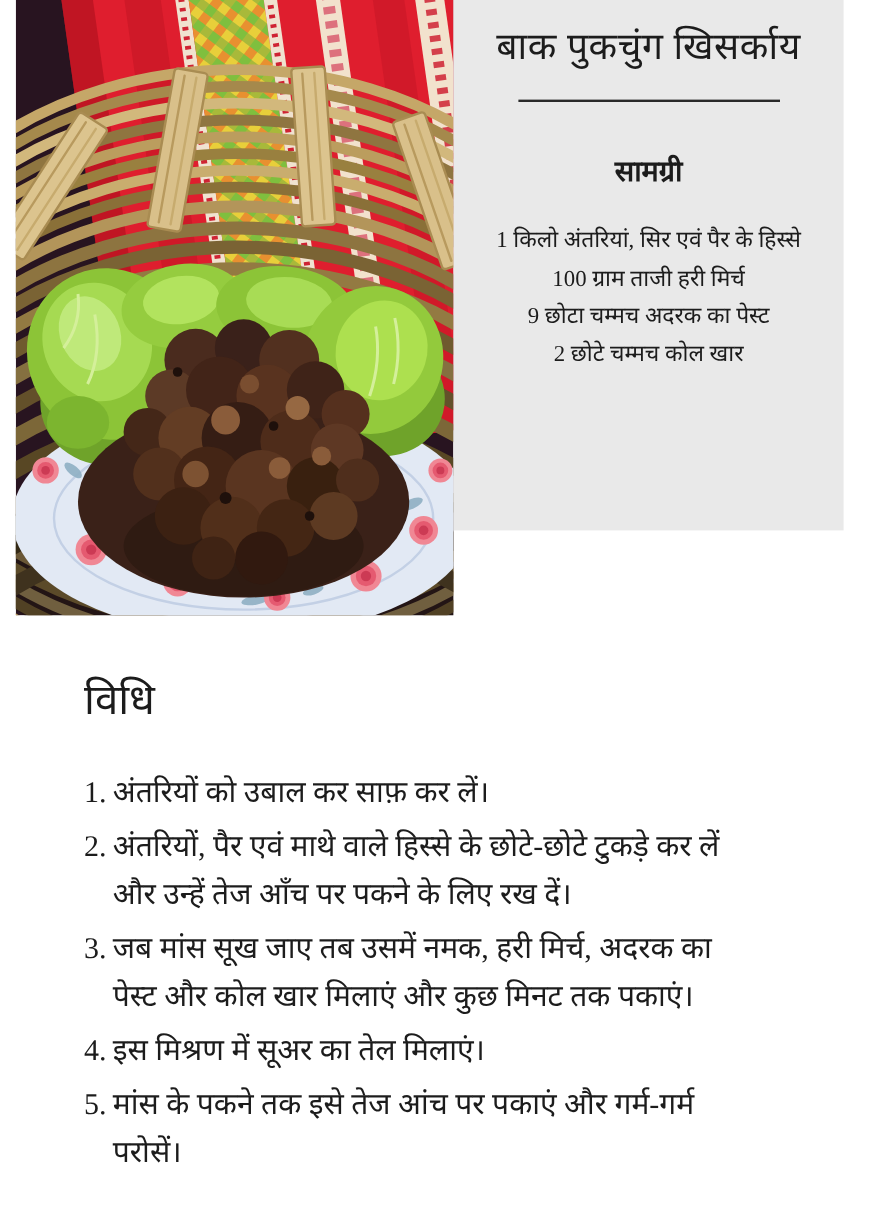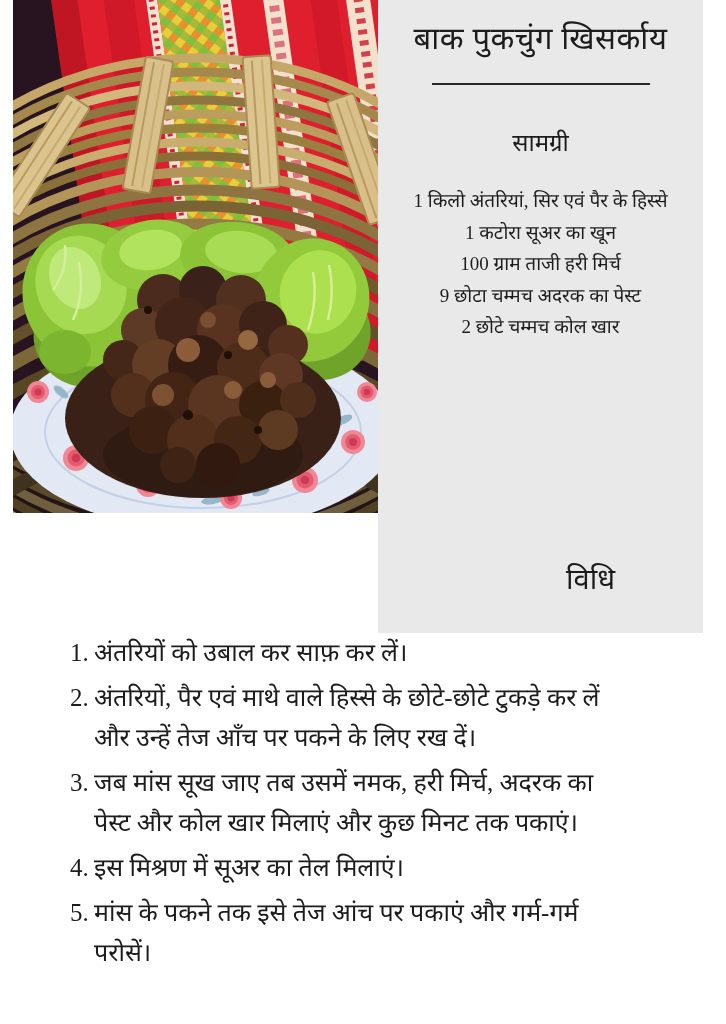--- a/index.html
+++ b/index.html
@@ -3,31 +3,31 @@
 <meta charset="utf-8">
 <style>
   html,body{margin:0;padding:0;background:#ffffff;}
   body{width:726px;height:1024px;overflow:hidden;
        font-family:"Liberation Serif", serif;color:#1c1c1c;}
   .page{position:relative;width:726px;height:1024px;background:#ffffff;overflow:hidden;}
 
   
   .photo{position:absolute;left:13px;top:0;width:365px;height:513px;overflow:hidden;}
   .photo svg{display:block;width:365px;height:513px;}
-  .panel{position:absolute;left:378px;top:0;width:325px;height:633px;
+  .panel{position:absolute;left:378px;top:0;width:325px;height:442px;
          background:#e9e9e9;box-sizing:border-box;padding:15px 24px 0;text-align:center;}
   .title{margin:0;font-size:31px;line-height:48px;font-weight:500;letter-spacing:.5px;}
   .divider{width:218px;height:0;border:none;border-top:2px solid #2a2a2a;margin:20px auto 0;}
-  .ing-heading{margin:40px 0 0;font-size:24px;font-weight:400;}
+  .ing-heading{margin:40px 0 0;font-size:24px;font-weight:700;}
   .ing-list{list-style:none;margin:27px 0 13px;padding:0;font-size:19px;line-height:31.5px;}
   .ing-list li{margin:0;}
 
   
   .method{position:absolute;left:70px;top:513px;width:545px;}
-  .method-heading{margin:45px 0 0;font-size:29px;font-weight:500;text-align:right;}
+  .method-heading{margin:45px 0 0;font-size:35px;font-weight:500;text-align:left;}
   .steps{list-style:none;margin:36px 0 0;padding:0;font-size:25px;line-height:40px;}
   .steps li{display:flex;align-items:flex-start;margin:0 0 5px;}
   .steps .num{min-width:24px;flex:0 0 auto;}
   .steps .txt{flex:1 1 auto;}
 </style>
 </head>
 <body>
 
 <div class="page">
 
@@ -238,21 +238,20 @@
       </g>
     </svg>
   </div>
 
   <div class="panel">
     <h1 class="title">बाक पुकचुंग खिसर्काय</h1>
     <hr class="divider">
     <h2 class="ing-heading">सामग्री</h2>
     <ul class="ing-list">
       <li>1 किलो अंतरियां, सिर एवं पैर के हिस्से</li>
-      <li>1 कटोरा सूअर का खून</li>
       <li>100 ग्राम ताजी हरी मिर्च</li>
       <li>9 छोटा चम्मच अदरक का पेस्ट</li>
       <li>2 छोटे चम्मच कोल खार</li>
     </ul>
   </div>
 
   <div class="method">
     <h2 class="method-heading">विधि</h2>
     <ol class="steps">
       <li>

